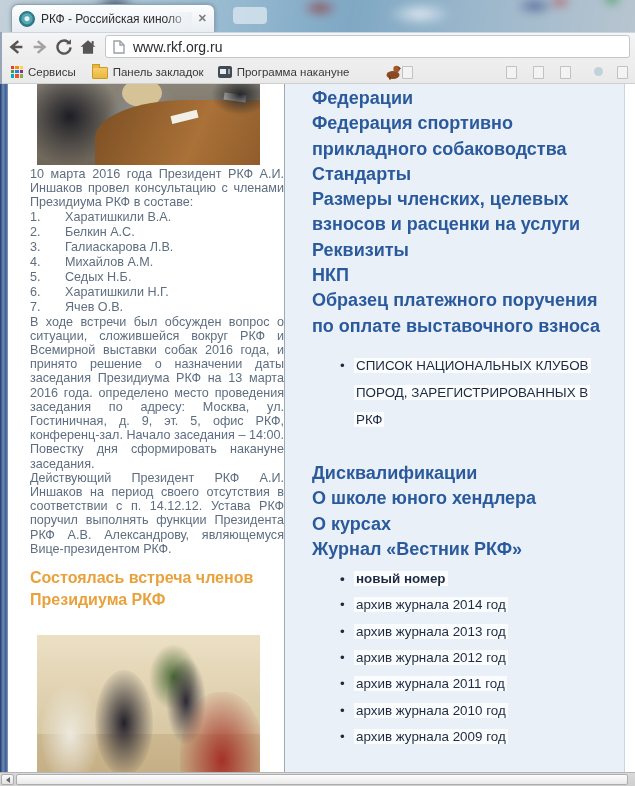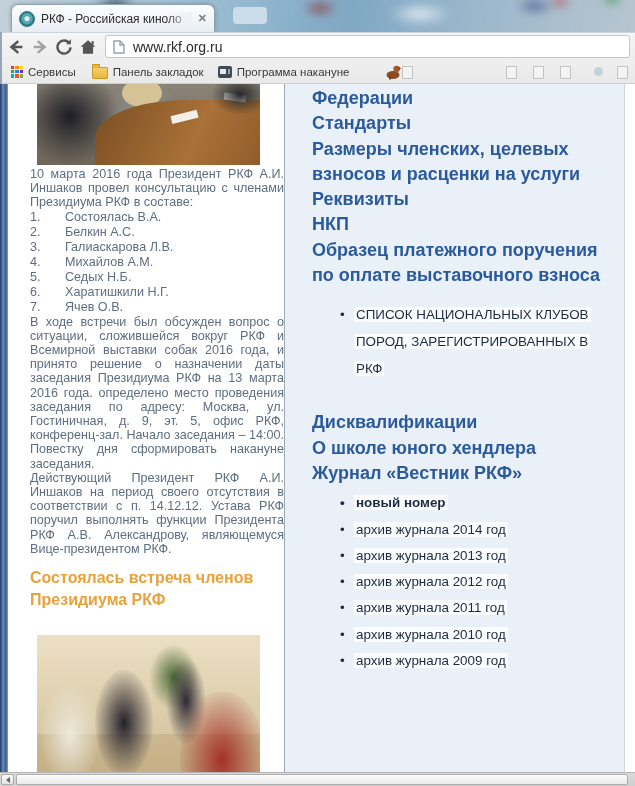--- a/index.html
+++ b/index.html
@@ -227,21 +227,21 @@
           <div class="paper1"></div>
           <div class="paper2"></div>
           <div class="chairs"></div>
       </div>
       <div class="article">
         <p>10 марта 2016 года Президент РКФ А.И. Иншаков провел консультацию с членами Президиума РКФ в составе:</p>
         <div>
 
         <div class="member">
               <span class="num">1.</span>
-              <span>Состоялась В.А.</span>
+              <span>Харатишкили В.А.</span>
             </div>
             <div class="member">
               <span class="num">2.</span>
               <span>Белкин А.С.</span>
             </div>
             <div class="member">
               <span class="num">3.</span>
               <span>Галиаскарова Л.В.</span>
             </div>
             <div class="member">
@@ -273,34 +273,36 @@
         <div class="whiteman"></div>
           <div class="redman"></div>
 
       </div>
     </div>
 
     <div class="right-col">
       <div>
 
       <a class="mlink">Федерации</a>
+          <a class="mlink">Федерация спортивно прикладного собаководства</a>
           <a class="mlink">Стандарты</a>
           <a class="mlink">Размеры членских, целевых взносов и расценки на услуги</a>
           <a class="mlink">Реквизиты</a>
           <a class="mlink">НКП</a>
           <a class="mlink">Образец платежного поручения по оплате выставочного взноса</a>
         </div>
       <div class="subs subs1">
 
       <div class="msub"><span>СПИСОК НАЦИОНАЛЬНЫХ КЛУБОВ ПОРОД, ЗАРЕГИСТРИРОВАННЫХ В РКФ</span></div>
         </div>
       <div class="group2">
 
       <a class="mlink">Дисквалификации</a>
           <a class="mlink">О школе юного хендлера</a>
+          <a class="mlink">О курсах</a>
           <a class="mlink">Журнал «Вестник РКФ»</a>
         </div>
       <div class="subs subs2">
 
       <div class="msub bold"><span>новый номер</span></div>
           <div class="msub"><span>архив журнала 2014 год</span></div>
           <div class="msub"><span>архив журнала 2013 год</span></div>
           <div class="msub"><span>архив журнала 2012 год</span></div>
           <div class="msub"><span>архив журнала 2011 год</span></div>
           <div class="msub"><span>архив журнала 2010 год</span></div>

